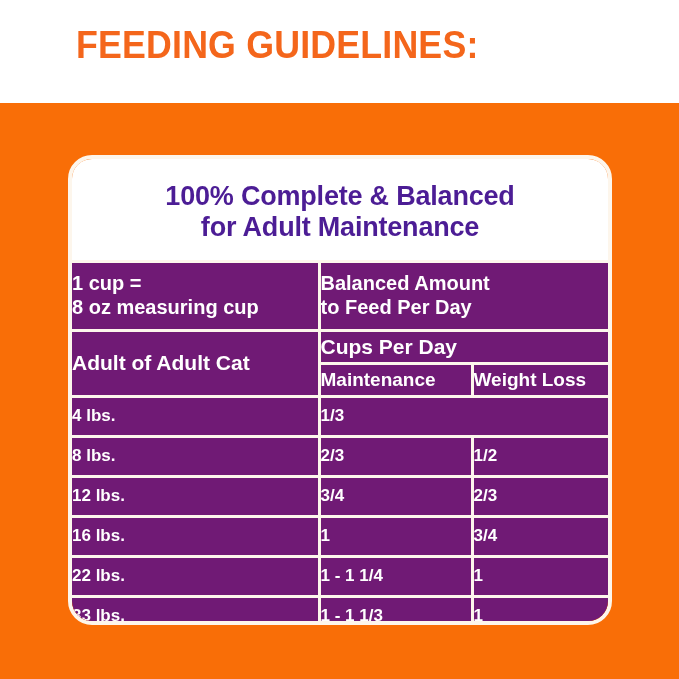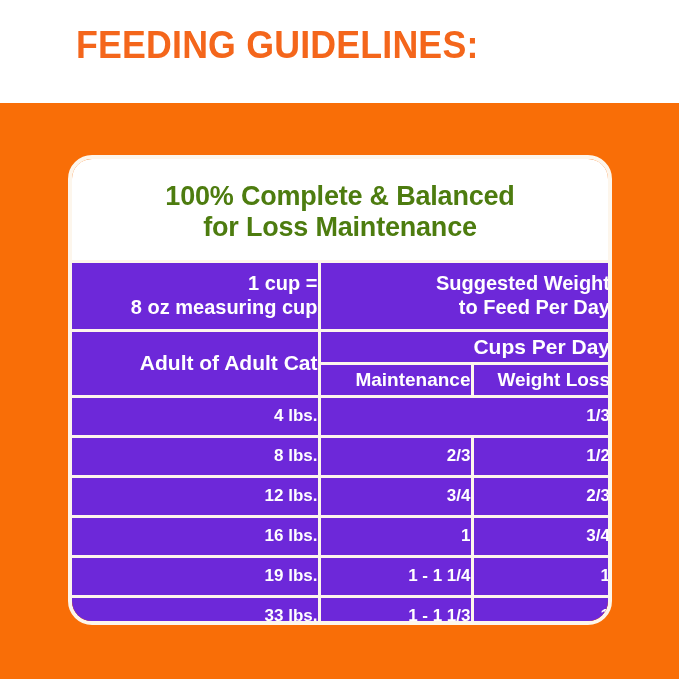--- a/index.html
+++ b/index.html
@@ -61,41 +61,41 @@
     background: #F96E07;
   }
 
   
   #card-header {
     background: #FFFFFF;
     padding: 22px 10px 16px 10px;
     text-align: center;
   }
   #card-header .line {
-    color: #4d7c0f;
+    color: #4c1d95;
     font-weight: bold;
     font-size: 27px;
     line-height: 1.16;
     letter-spacing: -0.2px;
     white-space: nowrap;
   }
 
   
   #feeding-table {
     width: 100%;
     border-collapse: collapse;
     table-layout: fixed;
     background: #F96E07;
   }
   #feeding-table td {
     color: #FFFFFF;
-    text-align: right;
+    text-align: left;
     vertical-align: middle;
     border: 3px solid #FDF6EC;
-    background: #6d28d9;
+    background: #701a75;
     font-weight: bold;
     padding: 0;
   }
   
   #feeding-table tr td:first-child { border-left: none; }
   #feeding-table tr td:last-child  { border-right: none; }
   #feeding-table tr:last-child td  { border-bottom: none; }
 
   .c-weight { width: 247px; }
   .c-maint  { width: 153px; }
@@ -114,37 +114,37 @@
 <div id="top-band">
   <div id="page-title">FEEDING GUIDELINES:</div>
 </div>
 
 <div id="body-panel">
 
   <div id="guidelines-card">
 
     <div id="card-header">
       <div class="line">100% Complete &amp; Balanced</div>
-      <div class="line">for Loss Maintenance</div>
+      <div class="line">for Adult Maintenance</div>
     </div>
 
     <table id="feeding-table">
       <colgroup>
         <col class="c-weight">
           <col class="c-maint">
           <col class="c-loss">
       </colgroup>
       <tbody>
         <tr class="row-top">
           <td>
             <span class="cell-stack">1 cup =</span>
             <span class="cell-stack">8 oz measuring cup</span>
           </td>
           <td colspan="2">
-            <span class="cell-stack">Suggested Weight</span>
+            <span class="cell-stack">Balanced Amount</span>
             <span class="cell-stack">to Feed Per Day</span>
           </td>
         </tr>
 
         <tr class="row-sub-a">
           <td rowspan="2">Adult of Adult Cat</td>
           <td colspan="2">Cups Per Day</td>
         </tr>
 
         <tr class="row-sub-b">
@@ -169,21 +169,21 @@
           <td>2/3</td>
         </tr>
 
         <tr class="row-data">
           <td>16 lbs.</td>
           <td>1</td>
           <td>3/4</td>
         </tr>
 
         <tr class="row-data">
-          <td>19 lbs.</td>
+          <td>22 lbs.</td>
           <td>1 - 1 1/4</td>
           <td>1</td>
         </tr>
 
         <tr class="row-data">
           <td>33 lbs.</td>
           <td>1 - 1 1/3</td>
           <td>1</td>
         </tr>
       </tbody>

